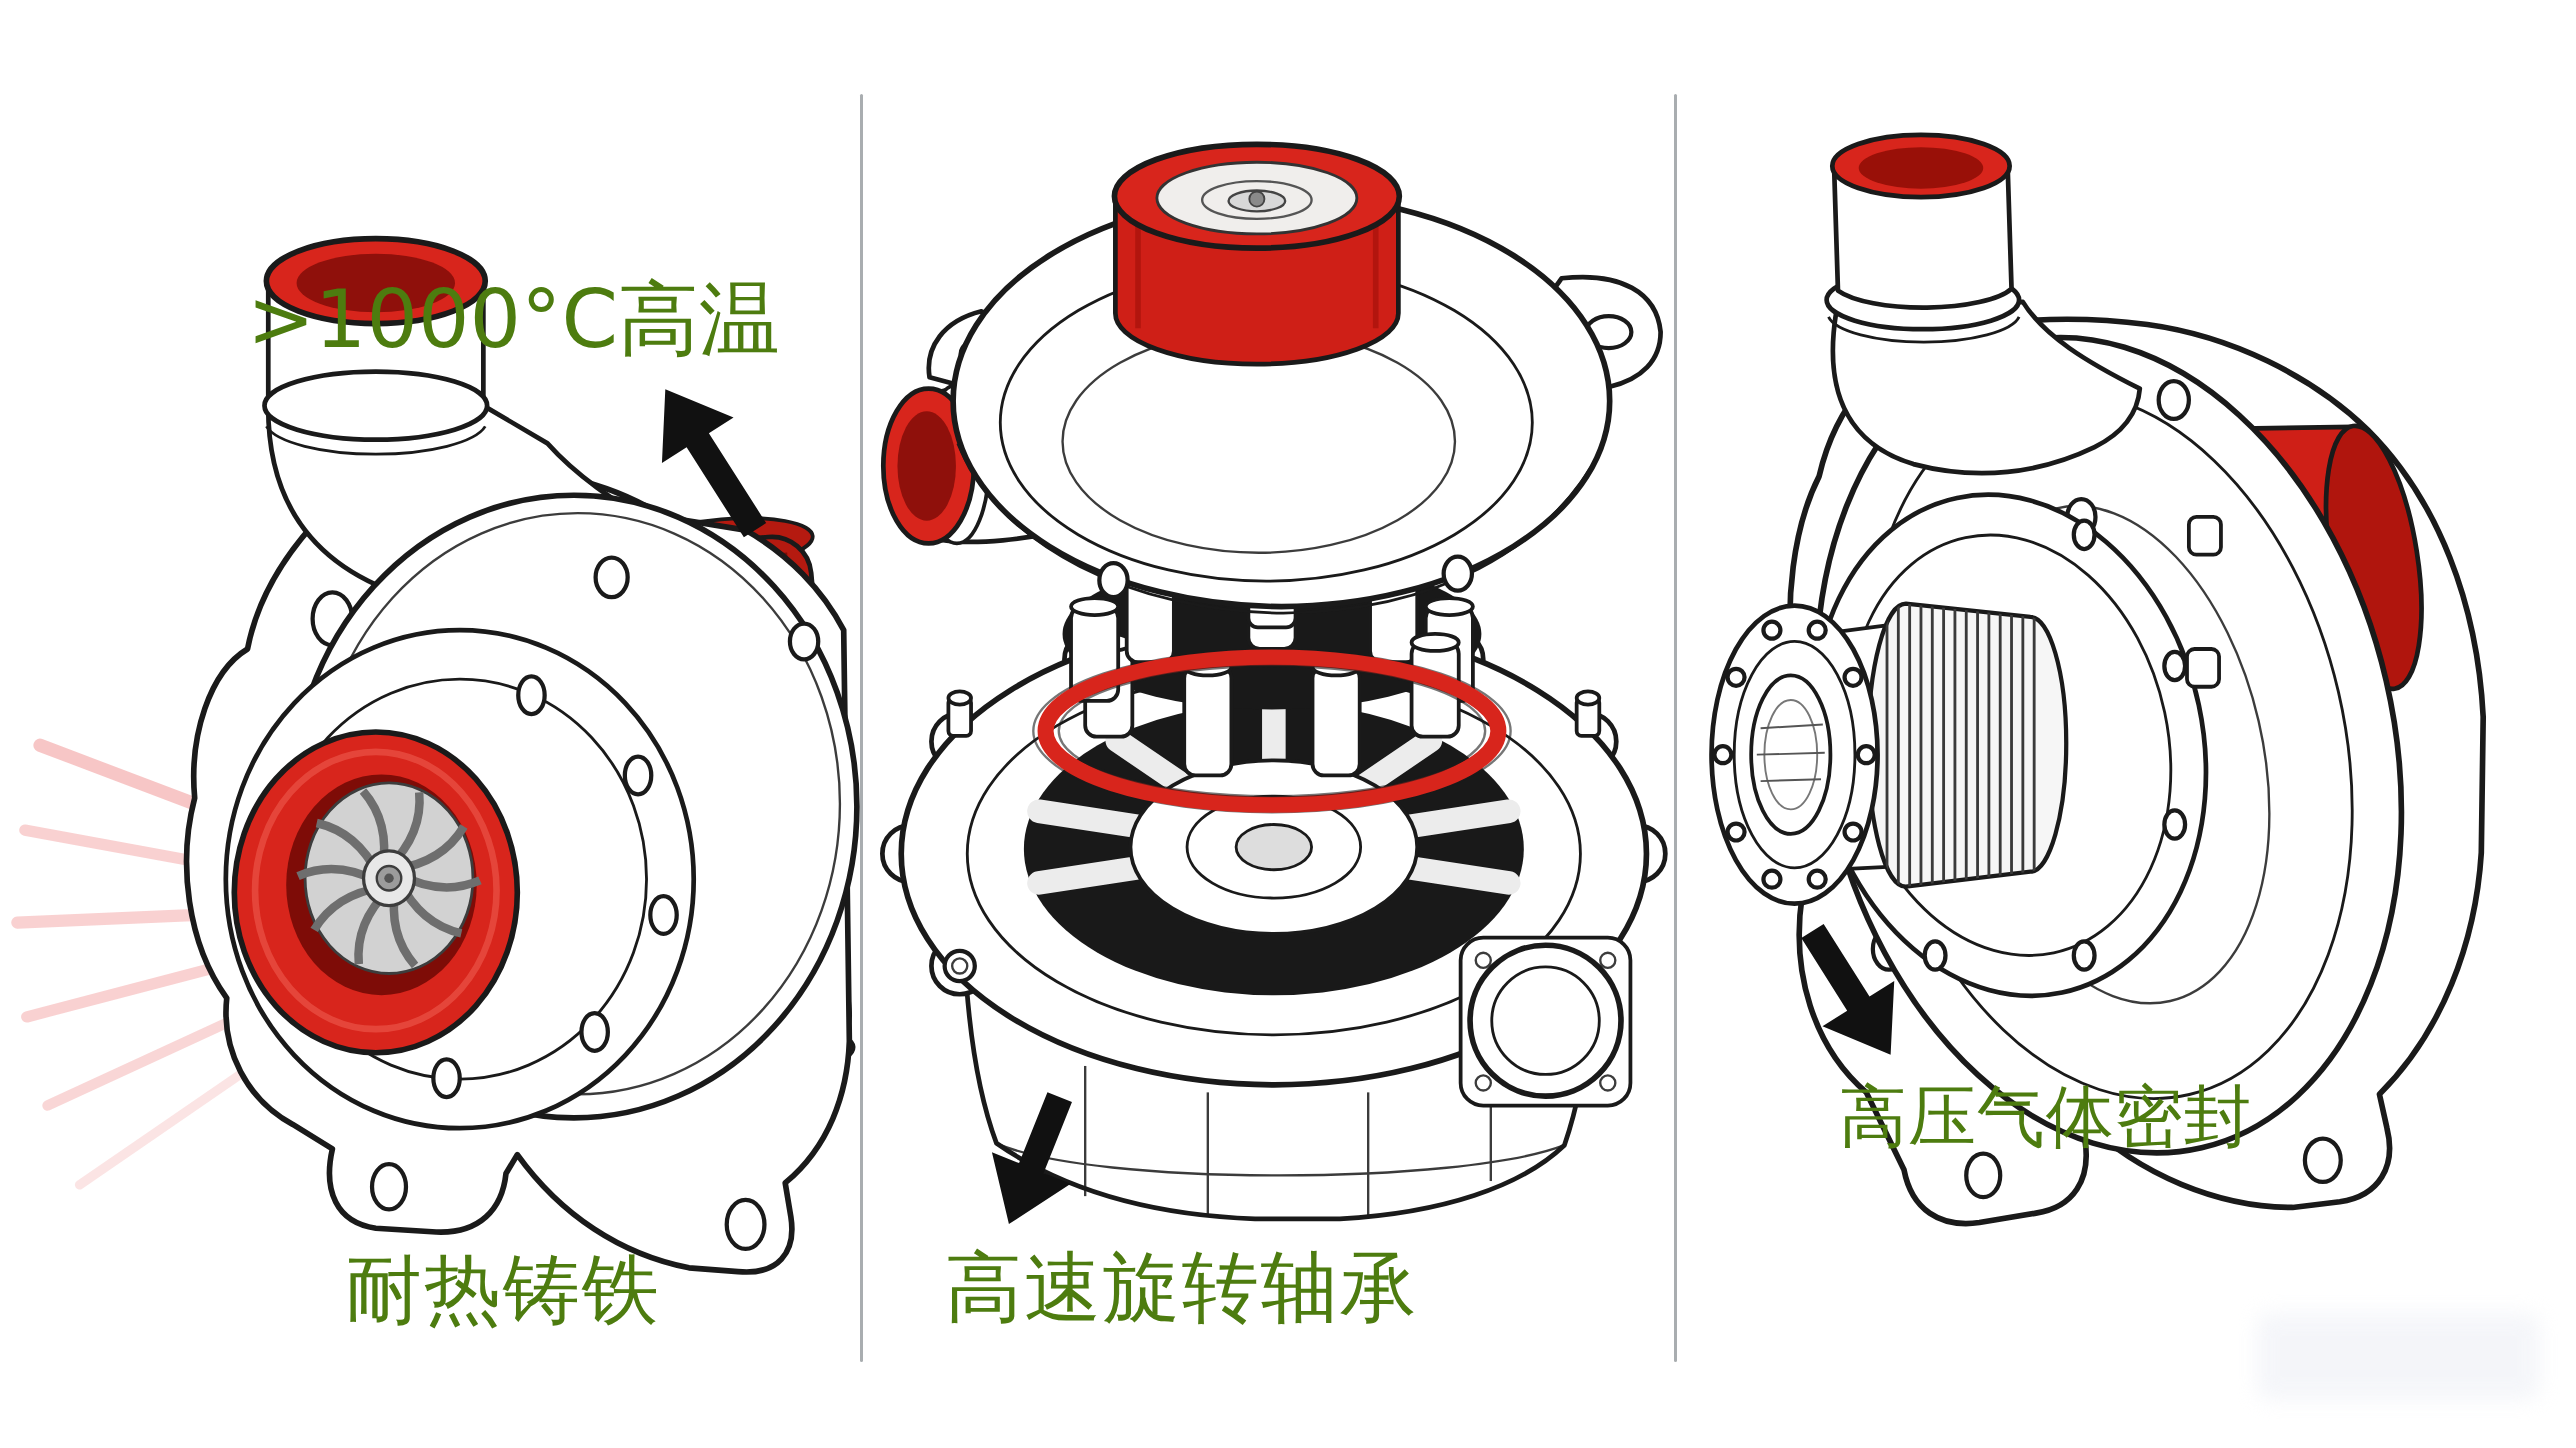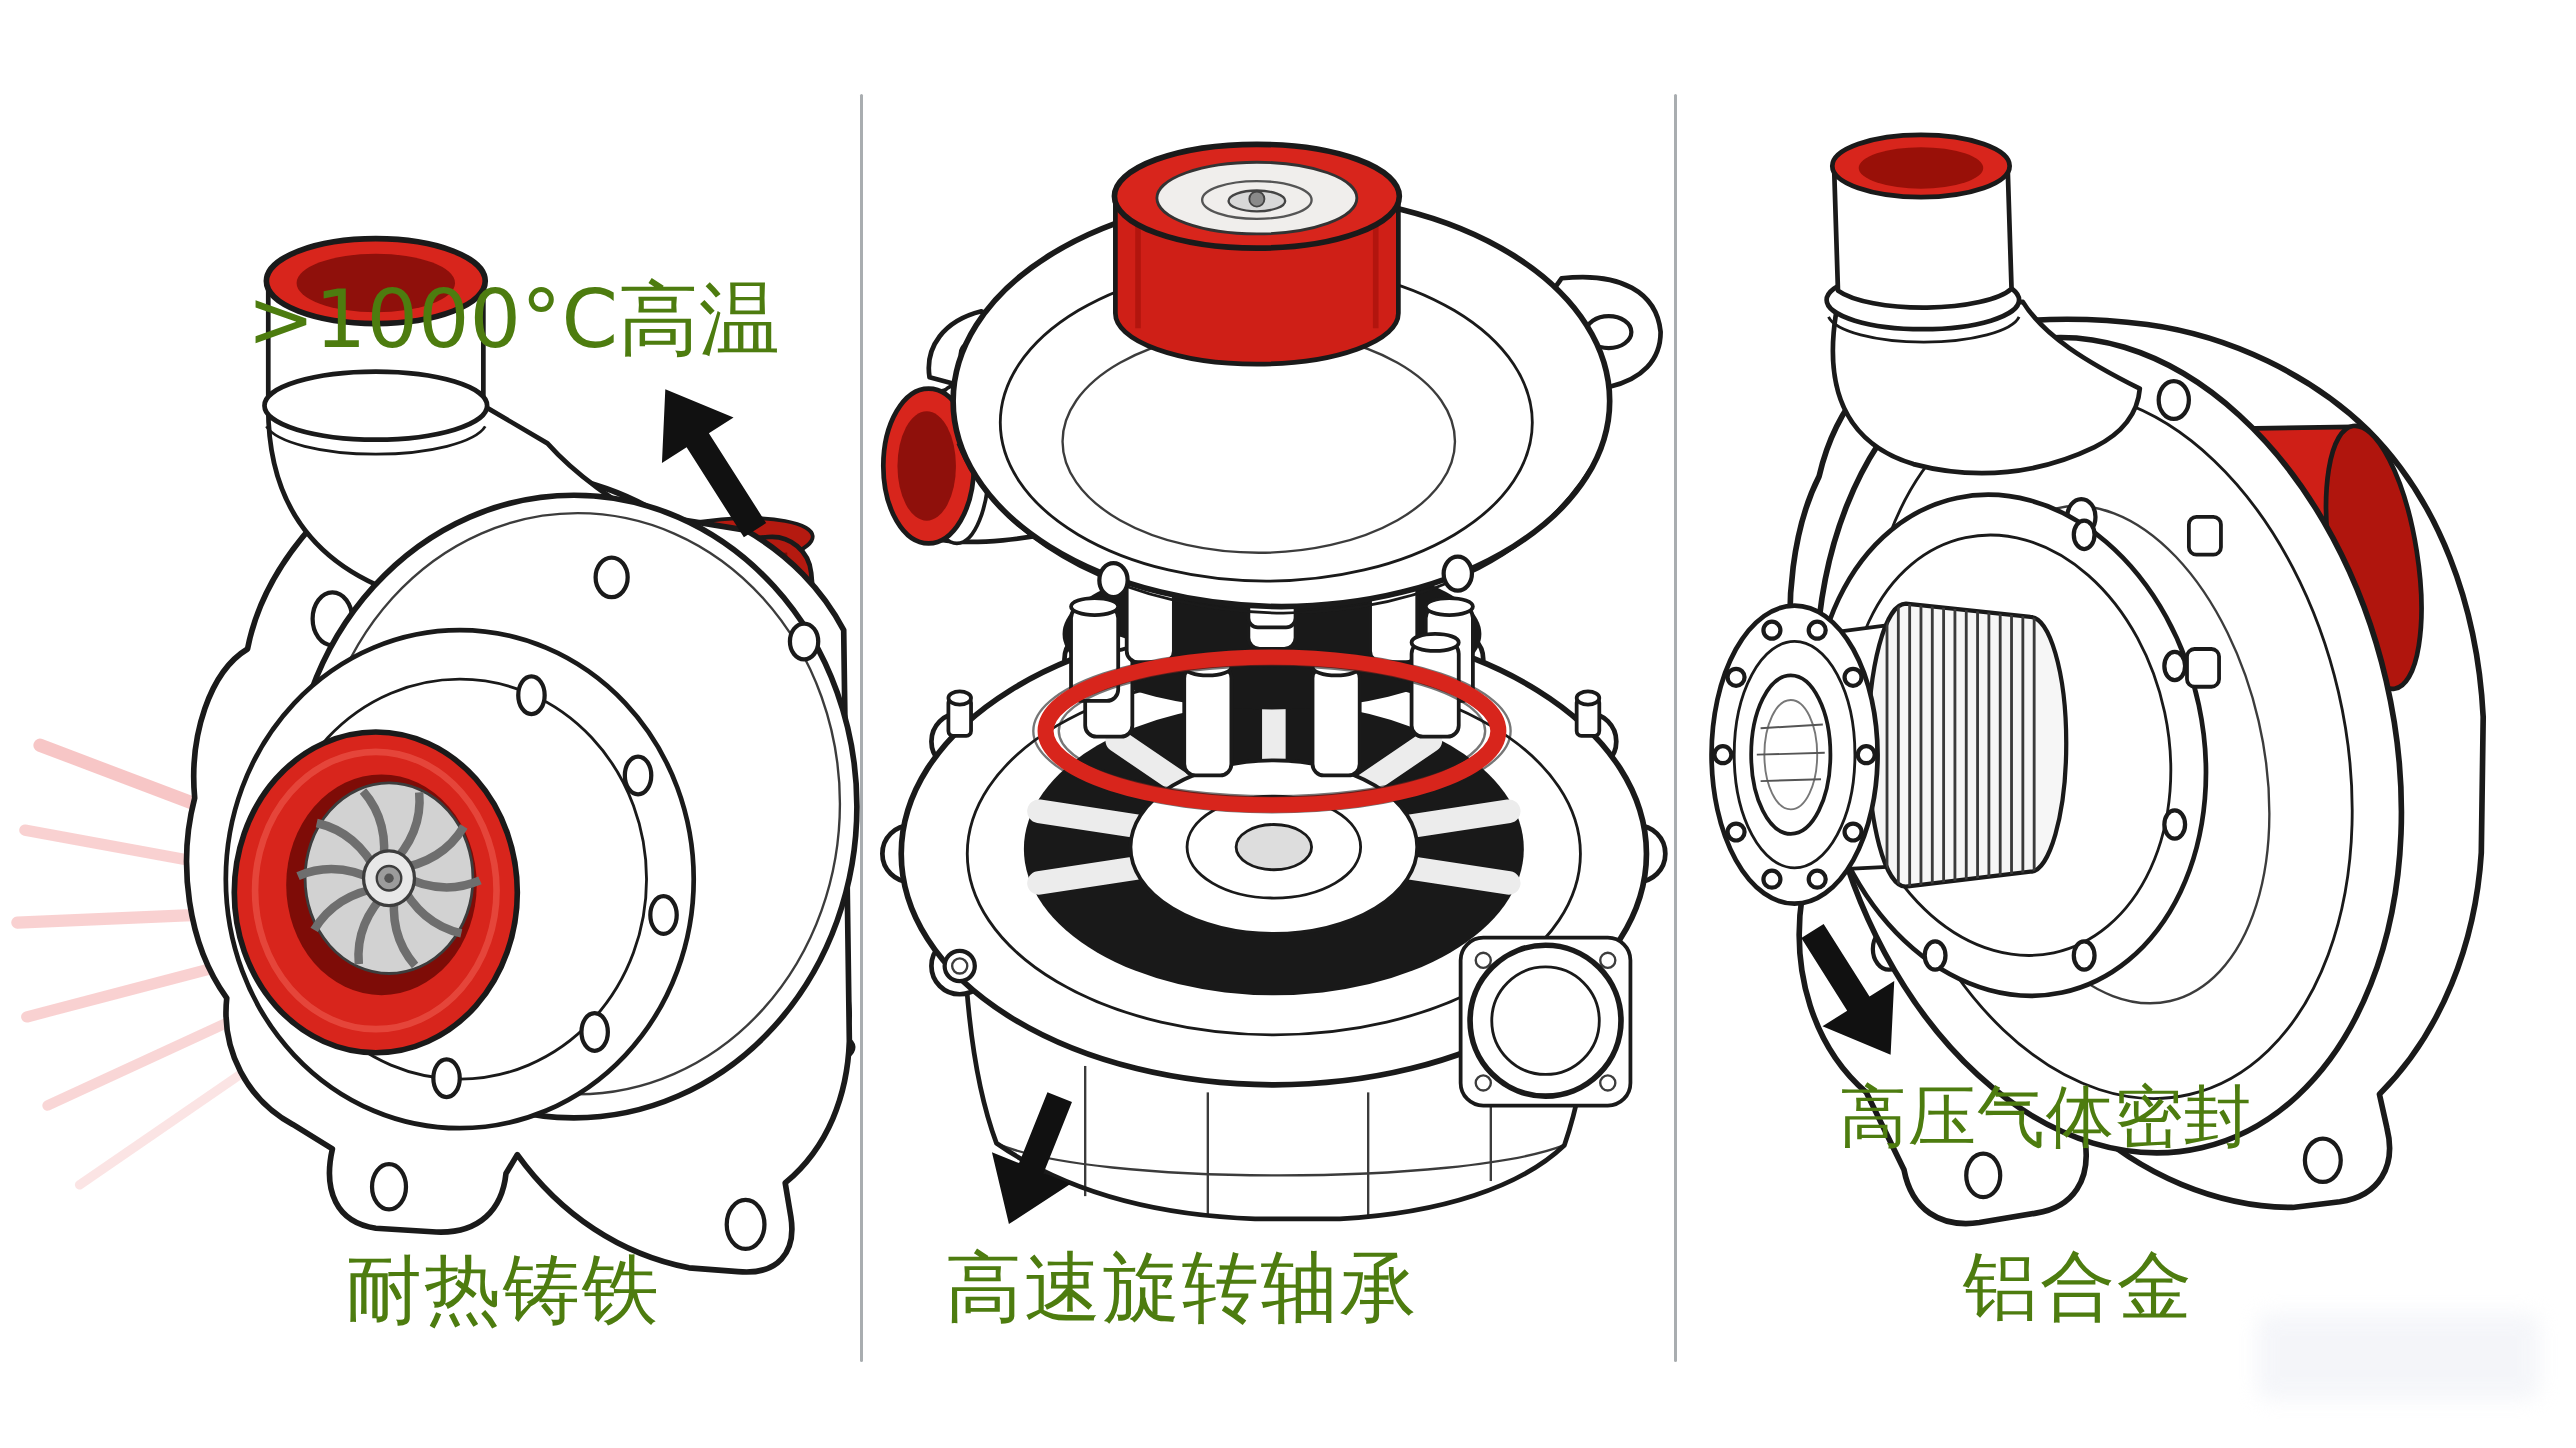--- a/index.html
+++ b/index.html
@@ -367,17 +367,16 @@
     </g>
   </svg>
 
   <div class="divider" id="divider-1"></div>
   <div class="divider" id="divider-2"></div>
 
   <div class="label" id="callout-left">&gt;1000°C高温</div>
   <div class="label" id="caption-mid">高速旋转轴承</div>
   <div class="label" id="caption-left">耐热铸铁</div>
   <div class="label" id="callout-right">高压气体密封</div>
-  <div class="label" id="caption-right">铝合金</div>
 
   <div class="wm"></div>
 </div>
 
 
 </body></html>

